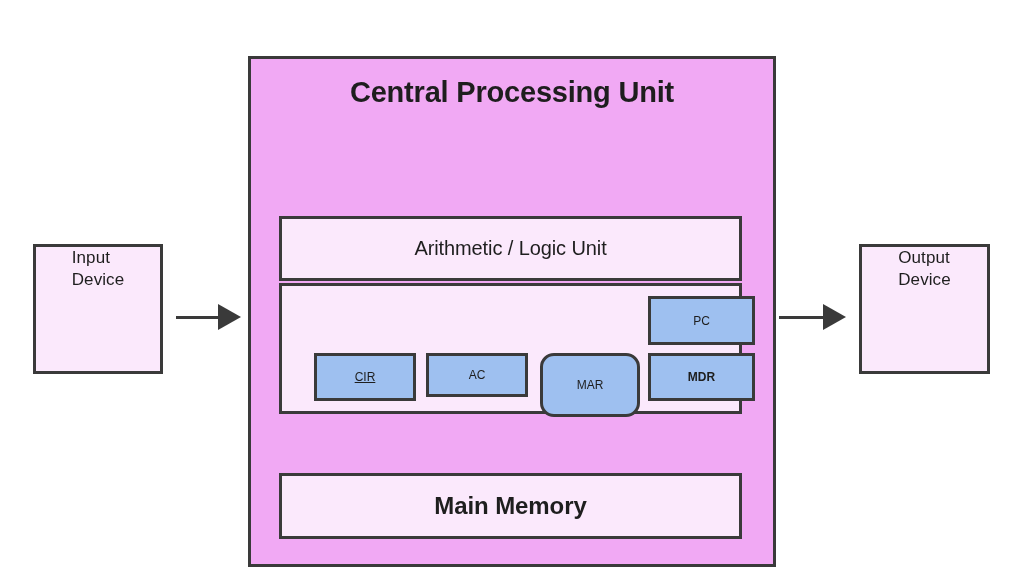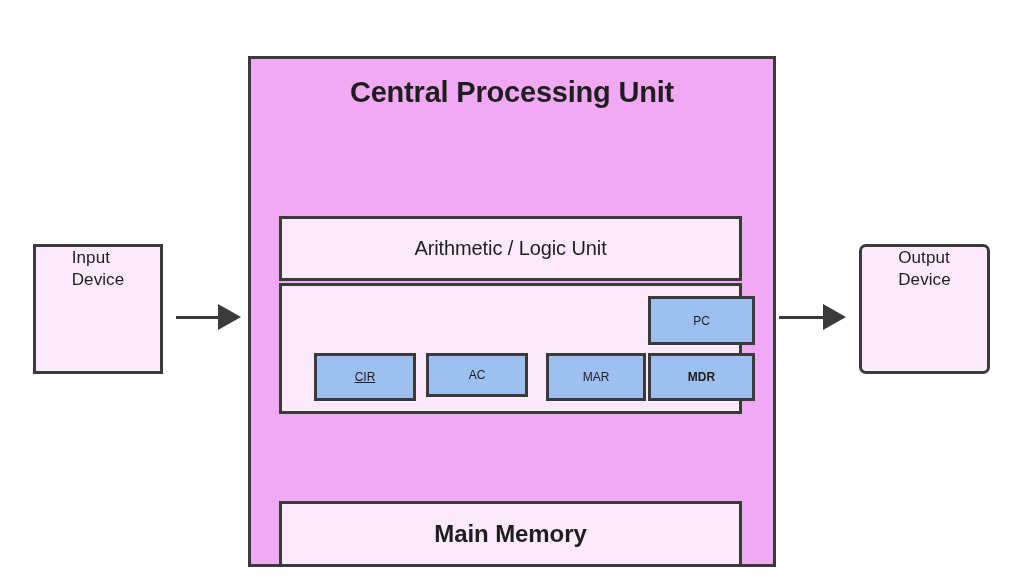--- a/index.html
+++ b/index.html
@@ -27,21 +27,21 @@
     position: absolute;
     border: 3px solid var(--border);
   }
   .device-box {
     left: 33px; top: 244px;
     width: 130px; height: 130px;
     background: var(--panel-fill);
     display: flex;
     justify-content: center;
   }
-  .device-box.output { left: 859px; width: 131px; border-radius: 7px; }
+  .device-box.output { left: 859px; width: 131px; }
   .device-label {
     font-size: 17px;
     line-height: 22px;
     text-align: left;
     letter-spacing: 0.1px;
   }
   .cpu-box {
     left: 248px; top: 56px;
     width: 528px; height: 511px;
     background: var(--cpu-fill);
@@ -84,23 +84,23 @@
     border: 3px solid var(--border);
     display: flex;
     align-items: center;
     justify-content: center;
     font-size: 12px;
     margin-left: 23px;
   }
   .reg-pc  { left: 343px; top: 10px; width: 107px; height: 49px; }
   .reg-cir { left: 9px;   top: 67px; width: 102px; height: 48px; text-decoration: underline; }
   .reg-ac  { left: 121px; top: 67px; width: 102px; height: 44px; }
-  .reg-mar { left: 241px; top: 67px; width: 100px; height: 48px; }
+  .reg-mar { left: 235px; top: 67px; width: 100px; height: 64px; border-radius: 14px; }
   .reg-mdr { left: 343px; top: 67px; width: 107px; height: 48px; font-weight: bold; }
-  .main-memory { top: 414px; height: 66px; margin-top: 28px; }
+  .main-memory { top: 414px; height: 66px; }
   .main-memory .panel-label { font-size: 24px; font-weight: 600; }
   .arrow-bar {
     position: absolute;
     height: 3px;
     background: var(--border);
   }
   .arrow-head {
     position: absolute;
     width: 0; height: 0;
     border-top: 13px solid transparent;

